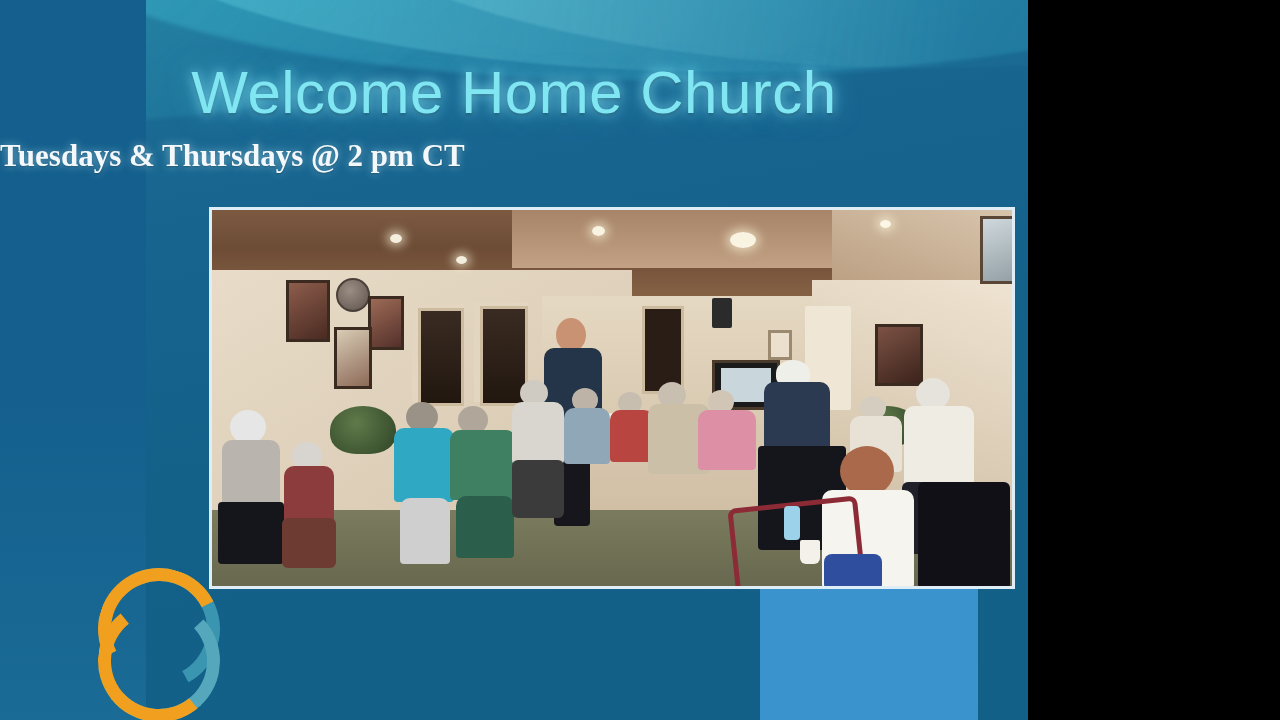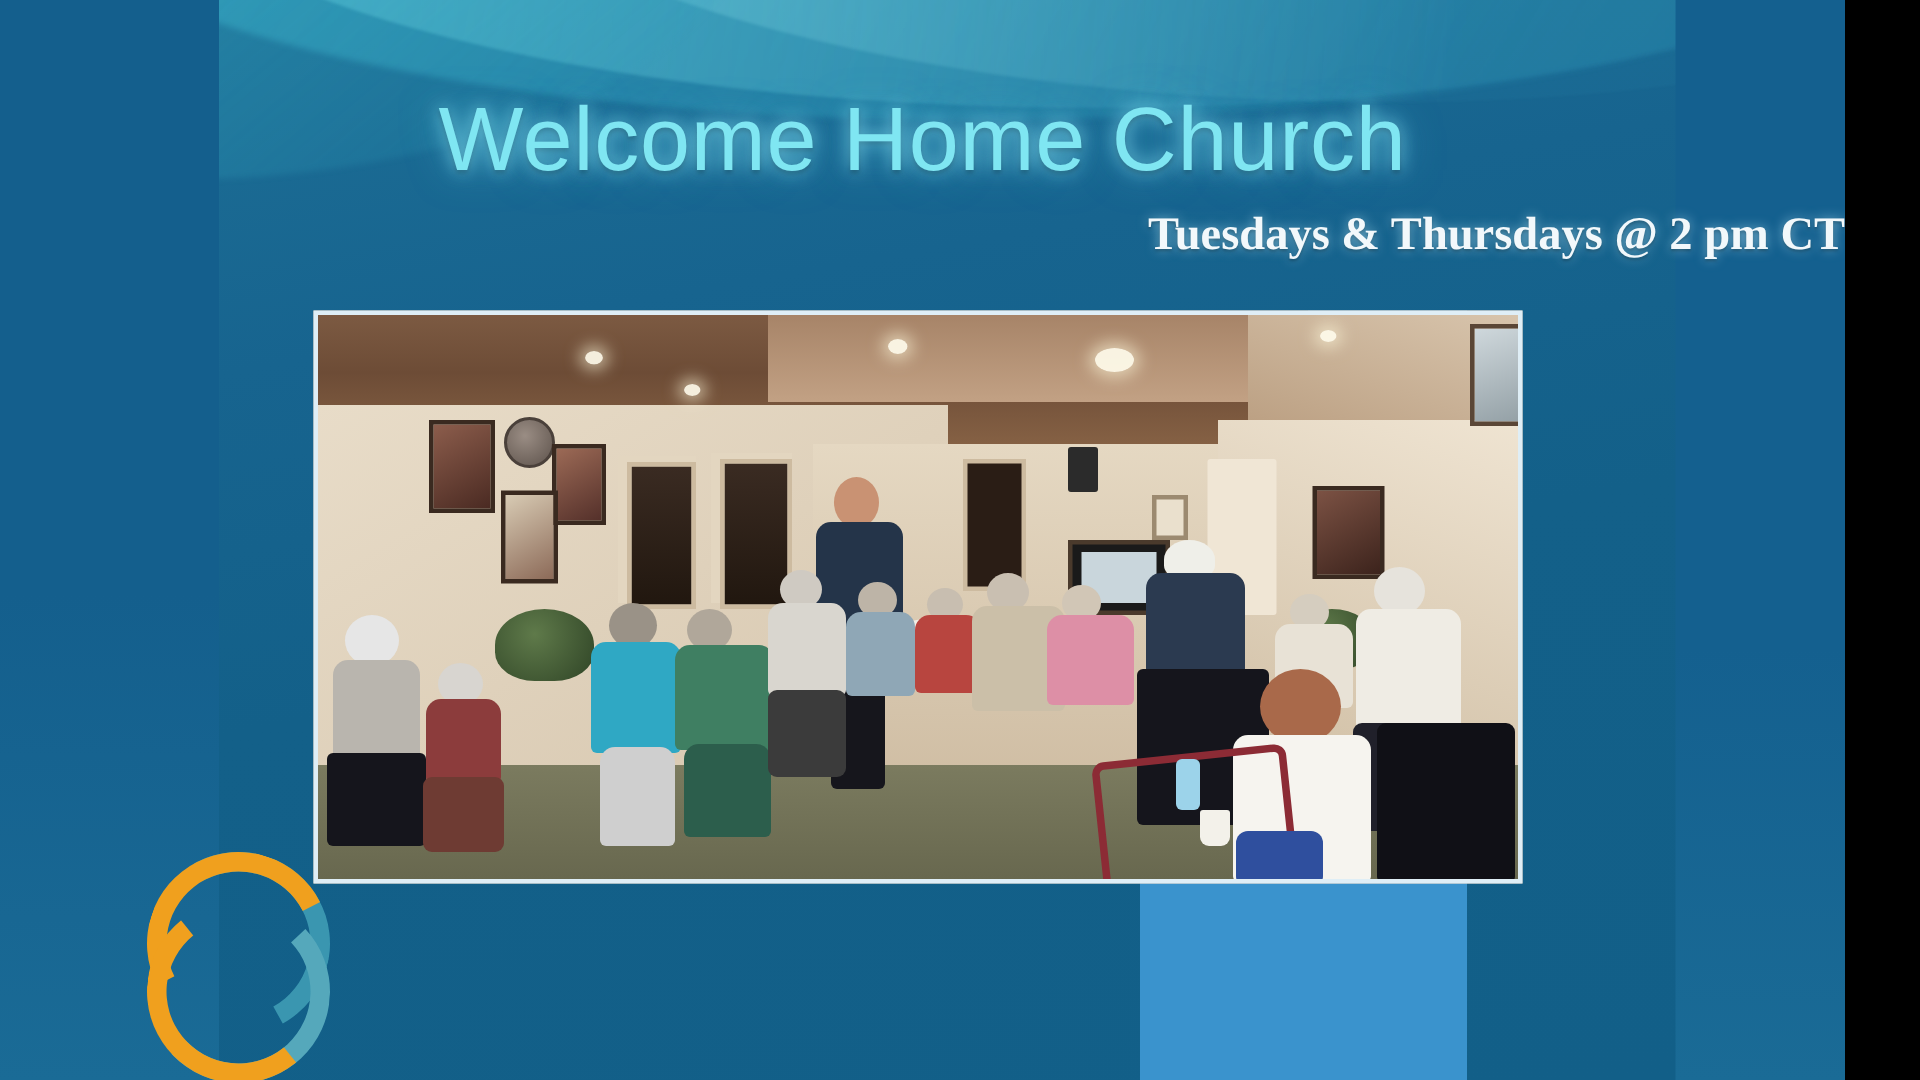--- a/index.html
+++ b/index.html
@@ -1,18 +1,18 @@
 <!DOCTYPE html>
 <html><head>
 <meta charset="utf-8">
 <style>
   html,body{margin:0;padding:0;background:#000;}
   body{width:1280px;height:720px;overflow:hidden;font-family:"Liberation Sans",sans-serif;}
 
-  .stage{position:relative;width:1230px;height:720px;background:#0f5b87;overflow:hidden;}
+  .stage{position:relative;width:1028px;height:720px;background:#0f5b87;overflow:hidden;}
 
   
   .margin-left{position:absolute;left:0;top:0;width:146px;height:720px;
      background:linear-gradient(180deg,#145f8d 0%,#145f8d 55%,#1a6b96 100%);}
   .margin-right{position:absolute;right:0;top:0;width:163px;height:720px;
      background:linear-gradient(180deg,#14608f 0%,#14608f 60%,#1a6b96 100%);}
 
   
   .slide{position:absolute;left:146px;top:0;width:971px;height:720px;
      background:linear-gradient(170deg,#1d6f96 0%,#17648f 28%,#136089 55%,#125f88 100%);
@@ -32,21 +32,21 @@
      background:linear-gradient(95deg,rgba(150,235,242,.30),rgba(80,195,220,.05) 60%);
      filter:blur(1px);}
   .swoosh-left{position:absolute;left:-260px;top:-180px;width:620px;height:300px;
      border-radius:0 0 70% 40%;
      background:linear-gradient(140deg,rgba(60,185,205,.45),rgba(30,120,160,.05));
      filter:blur(2px);}
 
   .title{position:absolute;left:0;right:0;top:58px;text-align:center;
      font-size:60px;font-weight:400;letter-spacing:.5px;color:#7fe6f2;
      text-shadow:0 0 12px rgba(150,240,255,.75),0 0 26px rgba(90,210,235,.55),0 2px 3px rgba(0,40,60,.5);}
-  .subtitle{position:absolute;left:0;right:0;top:138px;text-align:right;
+  .subtitle{position:absolute;left:0;right:0;top:138px;text-align:left;
      font-family:"Liberation Serif",serif;font-size:31px;font-weight:700;color:#f2f8fb;
      text-shadow:0 0 8px rgba(190,235,250,.6),0 1px 2px rgba(0,40,60,.55);}
 
   
   .photo-side-strip{position:absolute;left:872px;top:207px;width:106px;height:380px;
      background:#3a93cd;}
   .photo-side-strip2{position:absolute;left:760px;top:560px;width:218px;height:160px;
      background:#3a93cd;}
 
   

